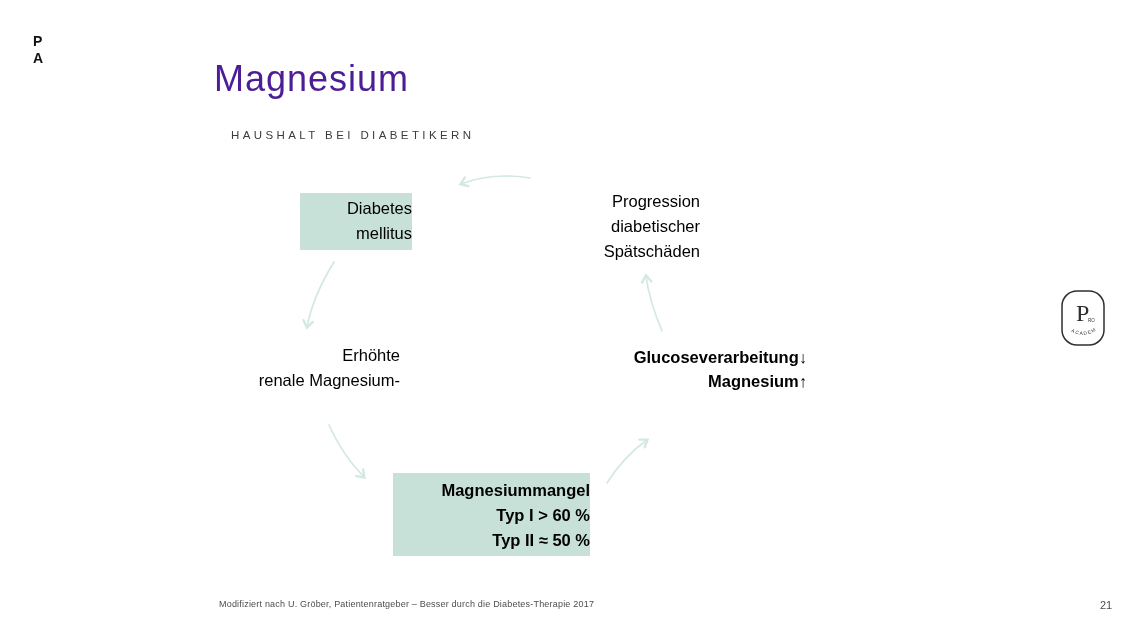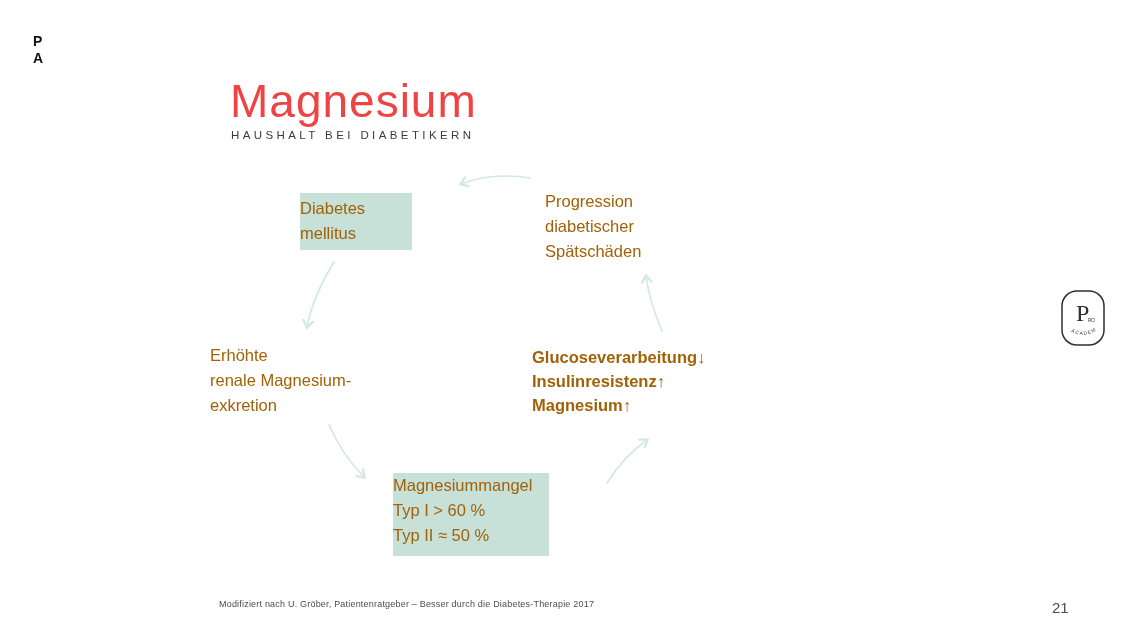--- a/index.html
+++ b/index.html
@@ -17,64 +17,66 @@
     left: 33px; top: 33px;
     font-size: 14px;
     font-weight: 700;
     line-height: 17px;
     color: #111111;
     letter-spacing: .5px;
   }
   .title {
     position: absolute;
     left: 214px; top: 58px;
-    margin: 16px;
-    font-size: 46px;
+    margin: 0;
+    font-size: 36px;
     font-weight: 200;
     letter-spacing: 1px;
-    color: #ef4444;
+    color: #4c1d95;
   }
   .subtitle {
     position: absolute;
     left: 219px; top: 129px;
     font-size: 11.5px;
     letter-spacing: 3.4px;
     color: #3c3c3c;
     margin-left: 12px;
   }
   .arrows {
     position: absolute;
     left: 0; top: 0;
     width: 1138px; height: 640px;
     pointer-events: none;
   }
   .node {
     position: absolute;
-    text-align: left;
+    text-align: right;
     font-size: 16.5px;
     line-height: 25px;
-    color: #a16207;
+    color: #000000;
   }
   .node span { display: block; }
   .node-box {
     background: #c7e1d8;
   }
   .diabetes-box {
     left: 300px; top: 193px;
     width: 112px; height: 57px;
     padding-top: 3px;
     box-sizing: border-box;
   }
   .progression { left: 545px; top: 189px; width: 155px; }
   .exkretion   { left: 210px; top: 343px; width: 190px; }
   .effects     { left: 532px; top: 345px; width: 275px; line-height: 24px; font-weight: bold; }
   .mangel-box  {
     left: 393px; top: 473px;
-    width: 156px; height: 83px;
+    width: 197px; height: 83px;
+    padding-top: 5px;
     box-sizing: border-box;
+    font-weight: bold;
   }
   .badge {
     position: absolute;
     left: 1060px; top: 288px;
     width: 46px; height: 60px;
   }
   .footer-series {
     position: absolute;
     left: 33px; top: 586px;
     font-size: 8.5px;
@@ -84,22 +86,22 @@
   }
   .footer-source {
     position: absolute;
     left: 219px; top: 599px;
     font-size: 9px;
     letter-spacing: .2px;
     color: #4d4d4d;
   }
   .page-number {
     position: absolute;
-    left: 1052px; top: 599px;
-    font-size: 15px;
+    left: 1100px; top: 599px;
+    font-size: 11px;
     color: #4d4d4d;
   }
 </style>
 </head>
 <body>
 
 <div class="slide">
 
   <div class="pa-logo">
     <div>P</div>
@@ -131,26 +133,24 @@
 
   <div class="node progression">
     <span>Progression</span>
     <span>diabetischer</span>
     <span>Spätschäden</span>
   </div>
 
   <div class="node exkretion">
     <span>Erhöhte</span>
     <span>renale Magnesium-</span>
-    <span>exkretion</span>
   </div>
 
   <div class="node effects">
     <span>Glucoseverarbeitung↓</span>
-    <span>Insulinresistenz↑</span>
     <span>Magnesium↑</span>
   </div>
 
   <div class="node node-box mangel-box">
     <span>Magnesiummangel</span>
     <span>Typ I &gt; 60 %</span>
     <span>Typ II ≈ 50 %</span>
   </div>
 
   <svg class="badge" viewBox="0 0 46 60" aria-hidden="true">

